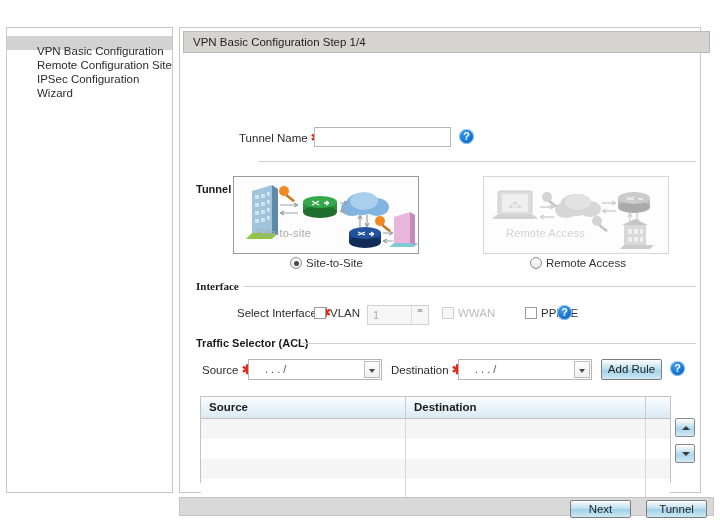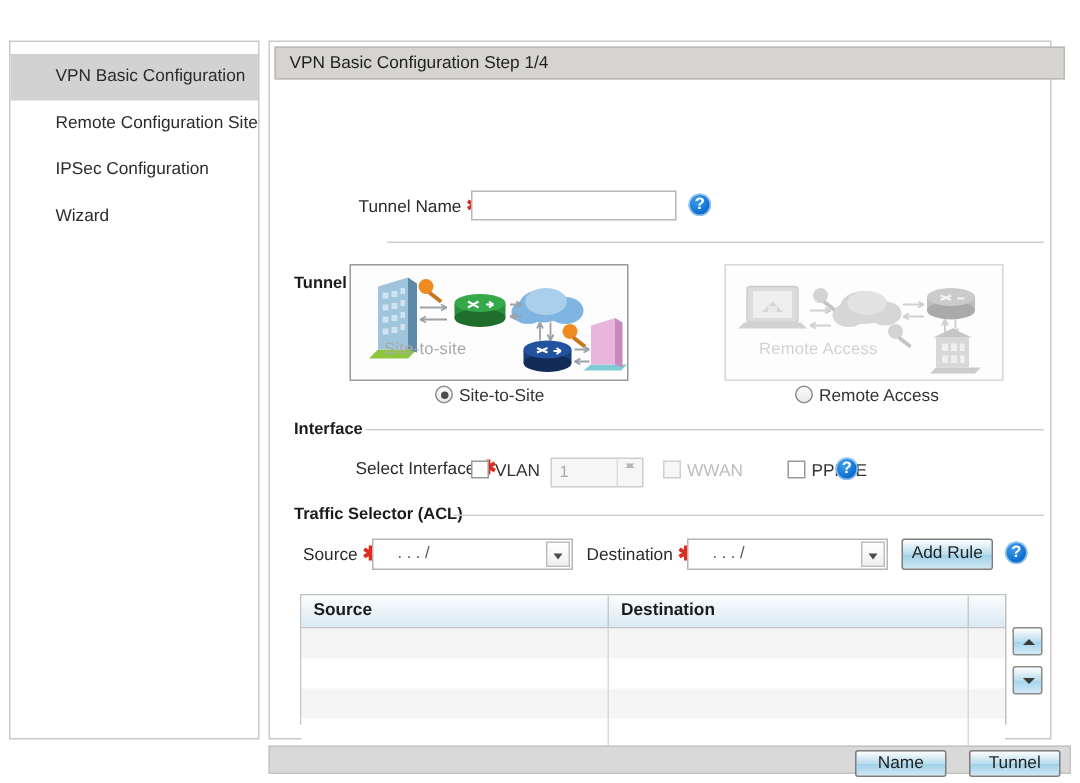--- a/index.html
+++ b/index.html
@@ -41,21 +41,21 @@
 
   
   .sidebar {
     position: absolute; left: 6px; top: 27px;
     width: 167px; height: 466px;
     background: #ffffff;
     border: 1px solid #c9c9c9;
     box-sizing: border-box;
   }
   .nav-item {
-    height: 31px; line-height: 31px;
+    height: 14px; line-height: 31px;
     padding-left: 30px;
     font-size: 11.5px; color: #2b2b2b;
     box-sizing: border-box;
     white-space: nowrap;
     cursor: pointer;
   }
   .nav-item.active {
     background: #d2d2d2;
   }
 
@@ -466,21 +466,21 @@
       <div class="card-caption dim">Remote Access</div>
     </div>
 
     <div class="radio-line" style="left:110px; top:229px;">
       <span class="radio checked"></span><span>Site-to-Site</span>
     </div>
     <div class="radio-line" style="left:350px; top:229px;">
       <span class="radio"></span><span>Remote Access</span>
     </div>
 
-    <div class="group-title" style="left:16px; top:252px;">Interface</div>
+    <div class="group-title" style="left:16px; top:252px;font-family:Liberation Serif, serif;">Interface</div>
     <div class="group-rule" style="left:64px; top:258px; width:452px;"></div>
 
     <div class="label-right" style="left:57px; top:279px;">
       <span>Select Interface</span>
       <span class="req-star">✱</span>
     </div>
 
     <div class="radio-line" style="left:134px; top:279px;">
       <span class="checkbox"></span><span>VLAN</span>
     </div>
@@ -555,16 +555,16 @@
         <div class="td" style="width:24px; border-right:none;"></div>
       </div>
     </div>
 
     <div class="sortbtn up" style="left:495px; top:390px;"></div>
     <div class="sortbtn dn" style="left:495px; top:416px;"></div>
 
   </div>
 
   <div class="footer"></div>
-  <div class="btn" style="left:570px; top:500px; width:61px; height:18px; line-height:16px;">Name</div>
+  <div class="btn" style="left:570px; top:500px; width:61px; height:18px; line-height:16px;">Next</div>
   <div class="btn" style="left:646px; top:500px; width:61px; height:18px; line-height:16px;">Tunnel</div>
 
 </div>
 
 </body></html>

